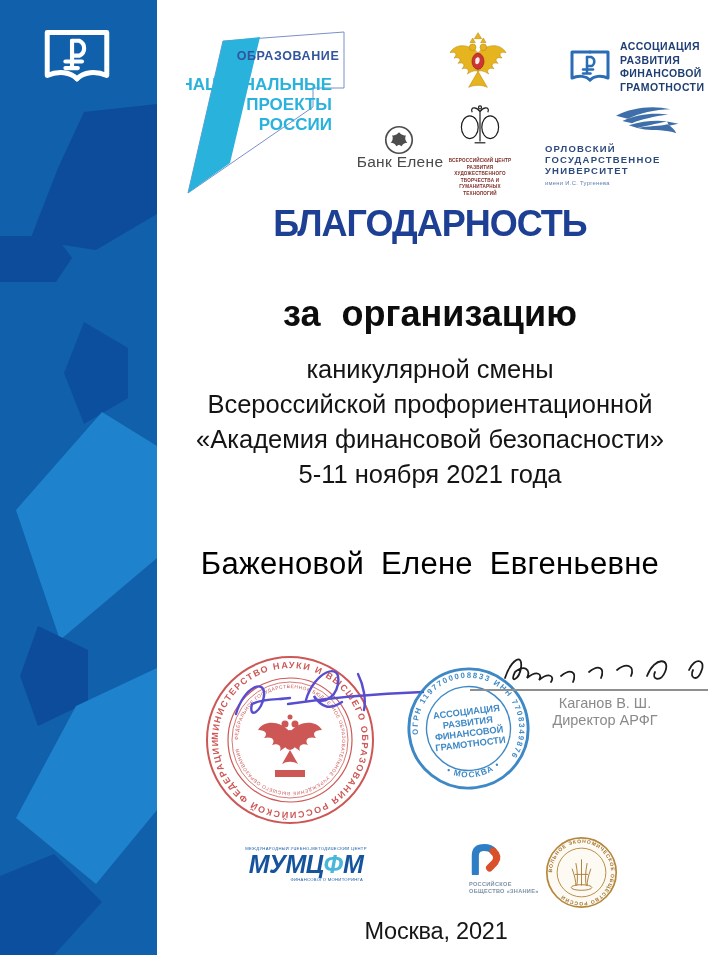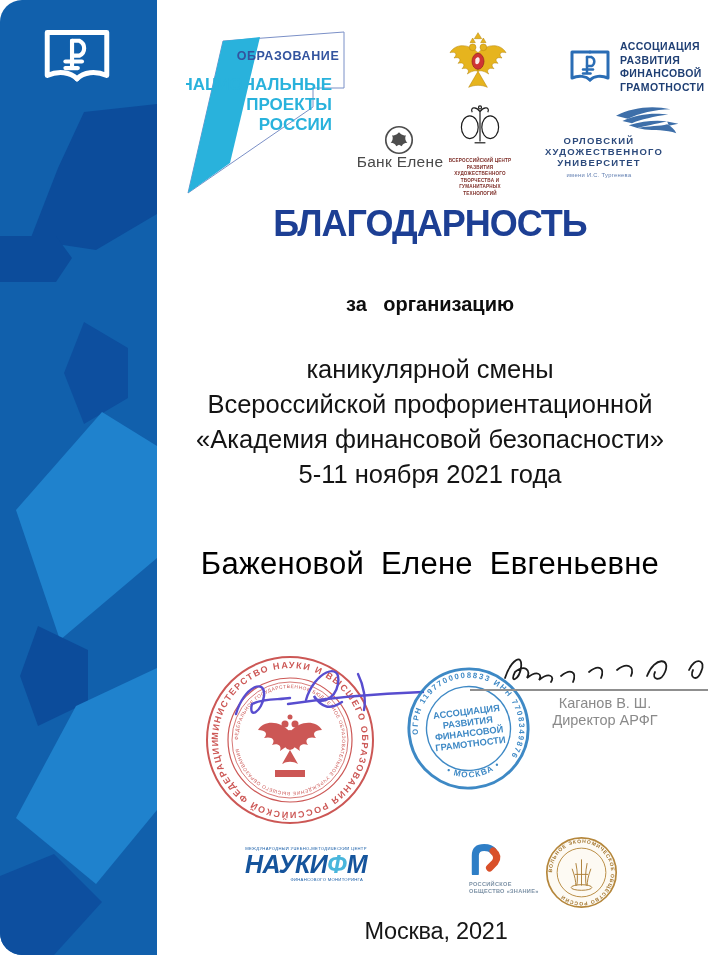--- a/index.html
+++ b/index.html
@@ -1,35 +1,35 @@
 <!DOCTYPE html>
 <html><head>
 <meta charset="utf-8">
 <style>
   html,body{margin:0;padding:0;background:#fff;}
   .page{position:relative;width:712px;height:955px;background:#ffffff;overflow:hidden;
-        font-family:"Liberation Sans",sans-serif;border-radius:22px;}
+        font-family:"Liberation Sans",sans-serif;}
   .abs{position:absolute;}
   .band{position:absolute;left:0;top:0;width:157px;height:955px;}
   .band svg{display:block;width:100%;height:100%;}
   .title{position:absolute;left:150px;top:203px;width:560px;text-align:center;
          font-size:36px;font-weight:700;color:#1d3f94;letter-spacing:-1px;}
   .subtitle{position:absolute;left:150px;top:293px;width:560px;text-align:center;
-            font-size:20px;font-weight:700;color:#0d0d0d;word-spacing:11px;}
+            font-size:36px;font-weight:700;color:#0d0d0d;word-spacing:11px;}
   .body-text{position:absolute;left:150px;top:352px;width:560px;text-align:center;
              font-size:25.5px;line-height:35px;color:#141414;}
   .recipient{position:absolute;left:150px;top:546px;width:560px;text-align:center;
              font-size:31px;color:#000;word-spacing:8px;letter-spacing:.3px;}
   .bank-label{position:absolute;left:345px;top:153px;width:110px;text-align:center;
               font-size:15.5px;color:#4a4a4a;letter-spacing:.3px;}
   .vcht{position:absolute;left:441px;top:100px;width:78px;text-align:center;}
   .vcht .lines{font-size:4.6px;line-height:5.4px;color:#7c2b25;font-weight:700;letter-spacing:.2px;margin-top:2px;}
   .arfg-text{position:absolute;left:620px;top:40px;font-size:10.5px;line-height:13.5px;
              font-weight:700;color:#1f3f74;letter-spacing:.4px;}
-  .osu-text{position:absolute;left:545px;top:136px;width:108px;text-align:center;
+  .osu-text{position:absolute;left:545px;top:144px;width:108px;text-align:left;
             font-size:9.5px;line-height:10.8px;font-weight:700;color:#2c4a7c;letter-spacing:1.2px;}
   .osu-sub{font-size:5.8px;font-weight:400;color:#5f7db0;letter-spacing:.3px;margin-top:2px;}
   .sig-line{position:absolute;left:470px;top:689px;width:238px;height:1.5px;background:#8f8f8f;}
   .sig-name{position:absolute;left:535px;top:695px;width:140px;text-align:center;
             font-size:14.5px;color:#8a8a8a;}
   .sig-role{position:absolute;left:535px;top:712px;width:140px;text-align:center;
             font-size:14.5px;color:#8a8a8a;}
   .mumcfm{position:absolute;left:243px;top:846px;width:126px;text-align:center;}
   .mumcfm .tiny{font-size:4.2px;color:#1a5fa8;letter-spacing:.3px;}
   .mumcfm .main{font-size:25px;font-weight:900;font-style:italic;color:#15549c;letter-spacing:-.5px;line-height:26px;}
@@ -143,21 +143,21 @@
     <g fill="#3e6fa9">
       <path d="M30 20 C60 4 100 0 132 8 C104 8 72 16 52 26 Z"></path>
       <path d="M42 30 C70 16 104 14 128 18 C102 21 76 28 60 34 Z"></path>
       <path d="M54 38 C80 30 108 28 126 31 C104 35 84 40 70 43 Z"></path>
       <path d="M70 43 C92 39 112 40 126 36 C134 40 140 46 143 53 C125 46 100 48 84 46 Z"></path>
       <path d="M126 31 L147 35 L129 39 Z"></path>
     </g>
   </svg>
   <div class="osu-text">
     <div>ОРЛОВСКИЙ</div>
-    <div>ХУДОЖЕСТВЕННОГО</div>
+    <div>ГОСУДАРСТВЕННОЕ</div>
     <div>УНИВЕРСИТЕТ</div>
     <div class="osu-sub">имени И.С. Тургенева</div>
   </div>
 
   <div class="title">БЛАГОДАРНОСТЬ</div>
   <div class="subtitle">за организацию</div>
   <div class="body-text">
     <div>каникулярной смены</div>
     <div>Всероссийской профориентационной</div>
     <div>«Академия финансовой безопасности»</div>
@@ -233,21 +233,21 @@
       <path d="M192 30 C198 16 210 20 204 32 C200 42 192 38 196 30"></path>
     </g>
   </svg>
 
   <div class="sig-line"></div>
   <div class="sig-name">Каганов В. Ш.</div>
   <div class="sig-role">Директор АРФГ</div>
 
   <div class="mumcfm">
     <div class="tiny">МЕЖДУНАРОДНЫЙ УЧЕБНО-МЕТОДИЧЕСКИЙ ЦЕНТР</div>
-    <div class="main"><span>НАУКИ</span><span class="swirl">Ф</span><span>М</span></div>
+    <div class="main"><span>МУМЦ</span><span class="swirl">Ф</span><span>М</span></div>
     <div class="tiny right">ФИНАНСОВОГО МОНИТОРИНГА</div>
   </div>
 
   <div class="znanie">
     <svg width="40" height="32" viewBox="0 0 44 36">
       <path d="M10 34 V14 Q10 5 20 5 Q27 5 30 9" fill="none" stroke="#2e7ec6" stroke-width="8" stroke-linecap="round"></path>
       <path d="M30 9 Q37 15 32 22 L26 28" fill="none" stroke="#d9502a" stroke-width="8" stroke-linecap="round"></path>
     </svg>
     <div class="txt">РОССИЙСКОЕ</div>
     <div class="txt" style="margin-top:0">ОБЩЕСТВО «ЗНАНИЕ»</div>

